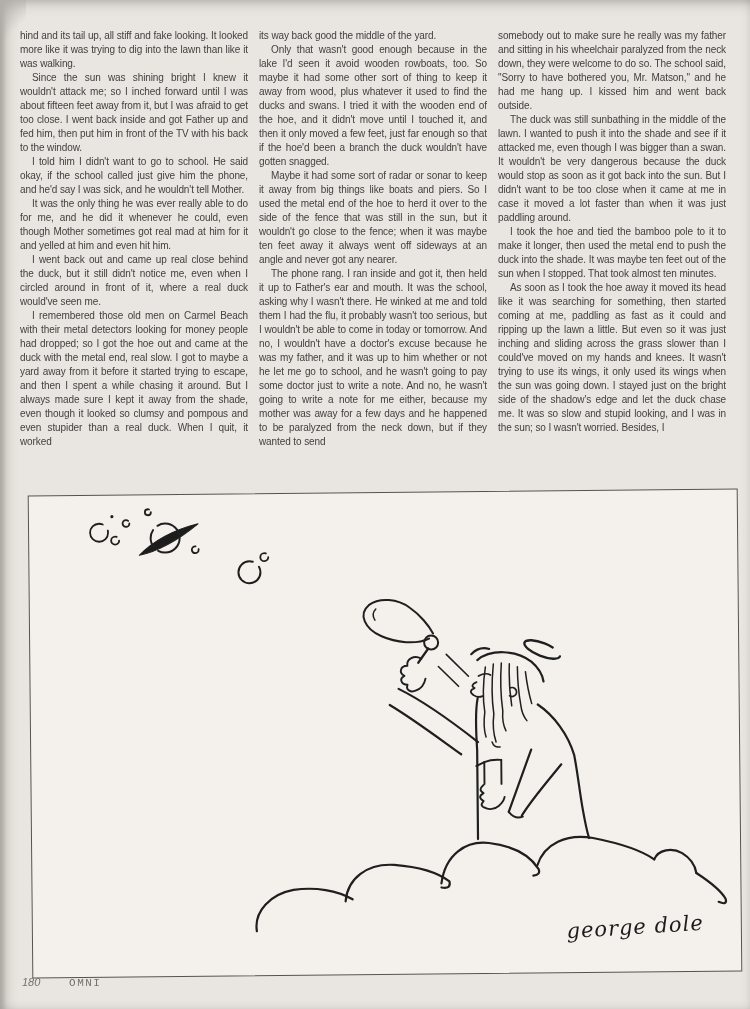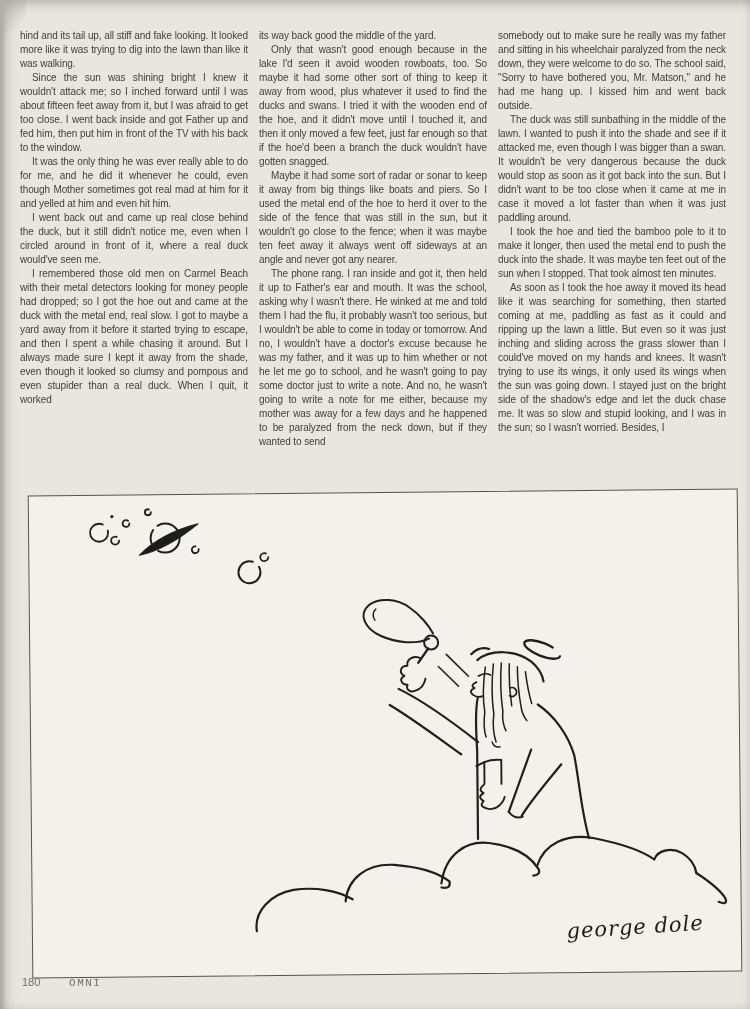--- a/index.html
+++ b/index.html
@@ -42,35 +42,36 @@
     margin:0;background:#f4f1ec;border:1px solid #55534f;
     transform:rotate(-0.55deg);transform-origin:50% 50%;
   }
   .cartoon-box svg{display:block;width:708px;height:481px;}
   .ink{stroke:#1f1f1f;fill:none;stroke-linecap:round;stroke-linejoin:round;}
   
   .footer{
     position:absolute;left:22px;top:976px;width:300px;
     font-size:11px;color:#72716e;
   }
-  .footer .pnum{display:inline-block;width:44px;}
+  .footer .pnum{display:inline-block;width:44px;font-style:italic;}
   .footer .mag{letter-spacing:1.5px;font-family:Liberation Mono, monospace;}
 </style>
 </head>
 <body>
 
 <div class="page">
 
   <div class="scan-edge-left"></div>
   <div class="scan-corner-tl"></div>
 
   <main class="text-area">
     <div class="col">
       <p class="cont">hind and its tail up, all stiff and fake looking. It looked more like it was trying to dig into the lawn than like it was walking.</p>
       <p>Since the sun was shining bright I knew it wouldn't attack me; so I inched forward until I was about fifteen feet away from it, but I was afraid to get too close. I went back inside and got Father up and fed him, then put him in front of the TV with his back to the window.</p>
+      <p>I told him I didn't want to go to school. He said okay, if the school called just give him the phone, and he'd say I was sick, and he wouldn't tell Mother.</p>
       <p>It was the only thing he was ever really able to do for me, and he did it whenever he could, even though Mother sometimes got real mad at him for it and yelled at him and even hit him.</p>
       <p>I went back out and came up real close behind the duck, but it still didn't notice me, even when I circled around in front of it, where a real duck would've seen me.</p>
       <p>I remembered those old men on Carmel Beach with their metal detectors looking for money people had dropped; so I got the hoe out and came at the duck with the metal end, real slow. I got to maybe a yard away from it before it started trying to escape, and then I spent a while chasing it around. But I always made sure I kept it away from the shade, even though it looked so clumsy and pompous and even stupider than a real duck. When I quit, it worked</p>
     </div>
     <div class="col">
       <p class="cont">its way back good the middle of the yard.</p>
       <p>Only that wasn't good enough because in the lake I'd seen it avoid wooden rowboats, too. So maybe it had some other sort of thing to keep it away from wood, plus whatever it used to find the ducks and swans. I tried it with the wooden end of the hoe, and it didn't move until I touched it, and then it only moved a few feet, just far enough so that if the hoe'd been a branch the duck wouldn't have gotten snagged.</p>
       <p>Maybe it had some sort of radar or sonar to keep it away from big things like boats and piers. So I used the metal end of the hoe to herd it over to the side of the fence that was still in the sun, but it wouldn't go close to the fence; when it was maybe ten feet away it always went off sideways at an angle and never got any nearer.</p>
       <p>The phone rang. I ran inside and got it, then held it up to Father's ear and mouth. It was the school, asking why I wasn't there. He winked at me and told them I had the flu, it probably wasn't too serious, but I wouldn't be able to come in today or tomorrow. And no, I wouldn't have a doctor's excuse because he was my father, and it was up to him whether or not he let me go to school, and he wasn't going to pay some doctor just to write a note. And no, he wasn't going to write a note for me either, because my mother was away for a few days and he happened to be paralyzed from the neck down, but if they wanted to send</p>
     </div>

